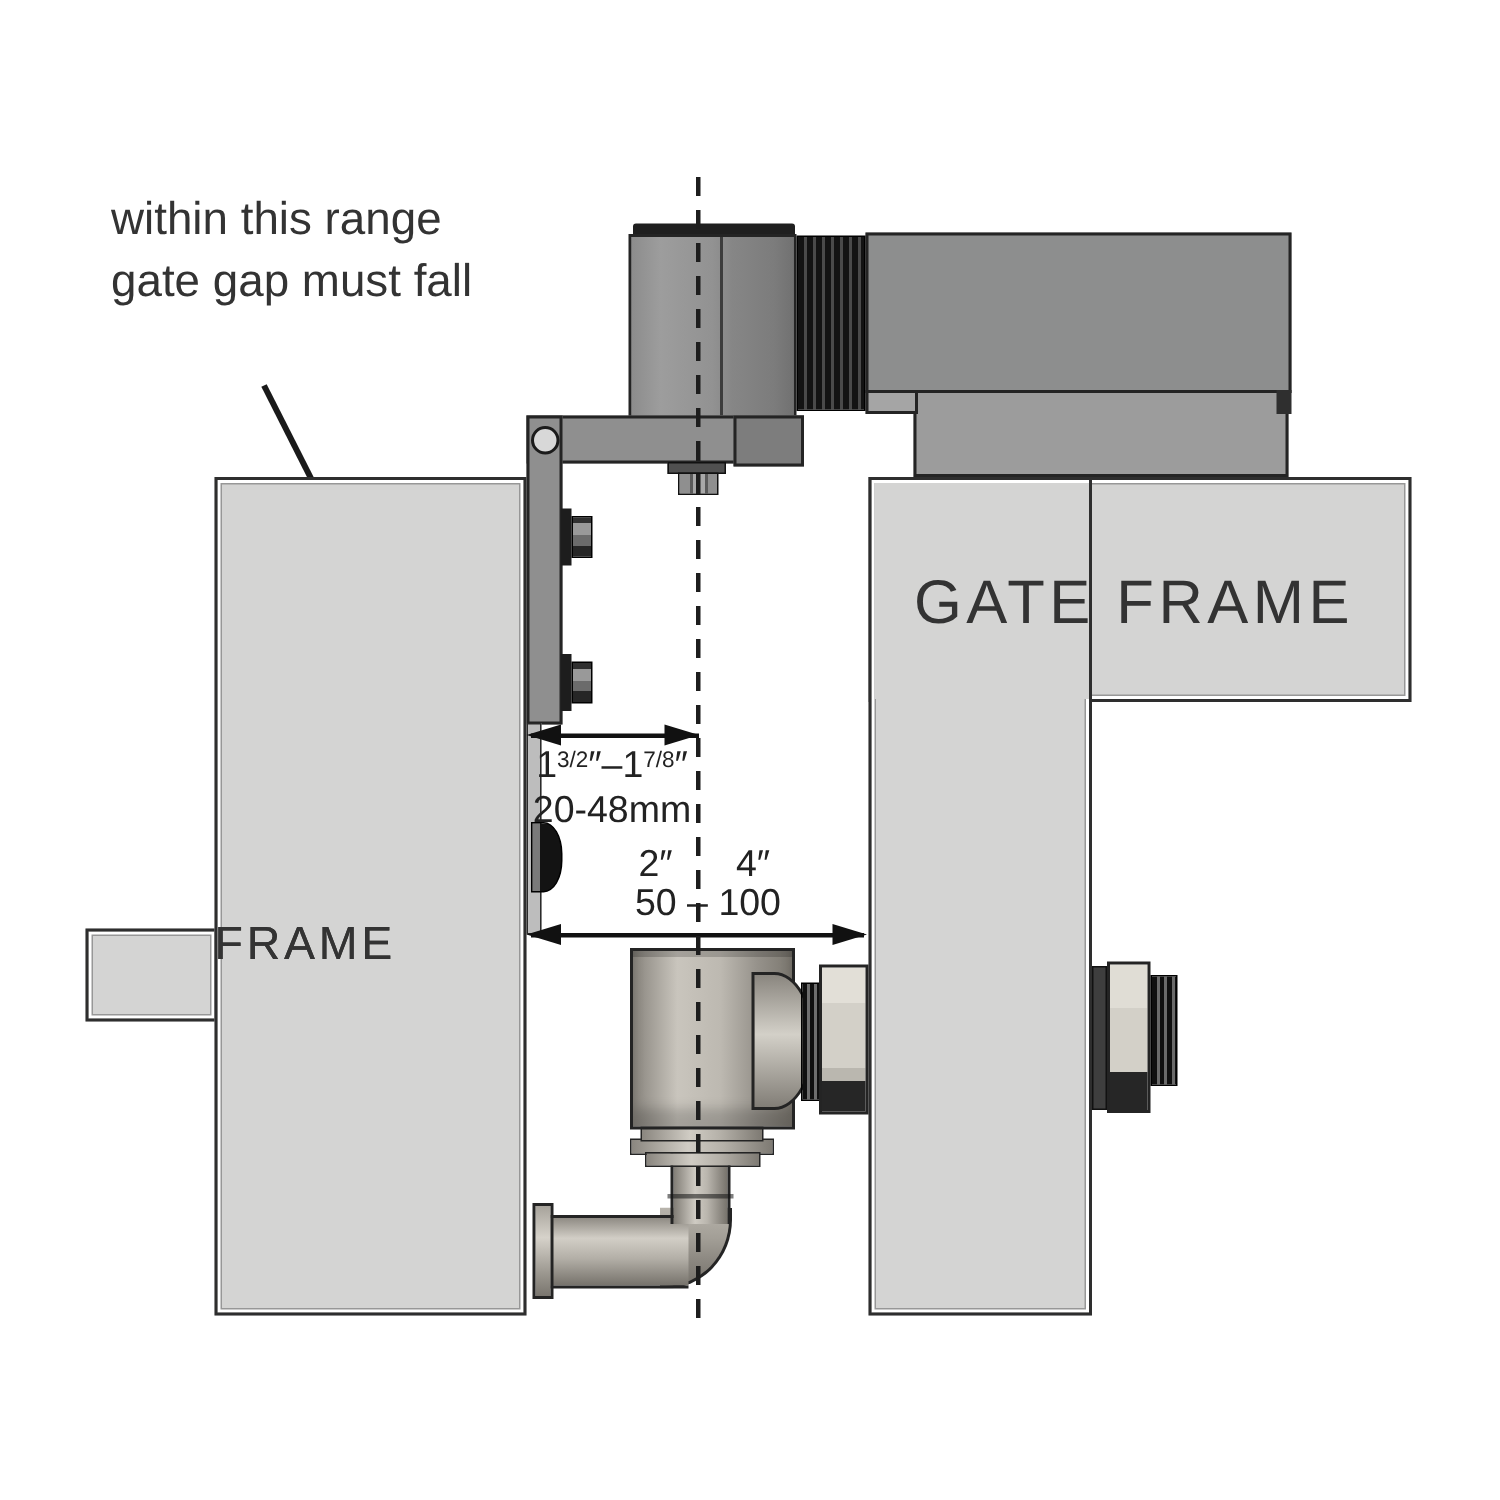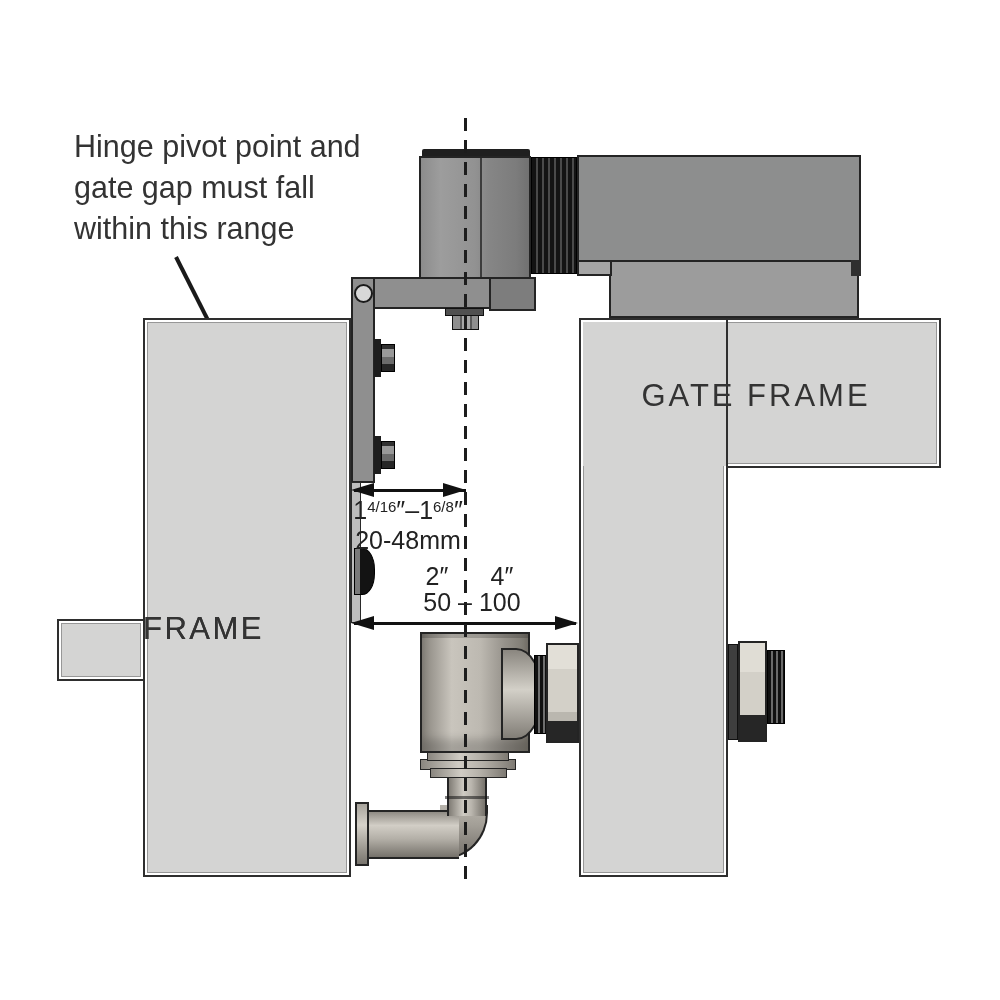--- a/index.html
+++ b/index.html
@@ -22,21 +22,21 @@
   .fence-post  { left:143px; top:318px; width:208px; height:559px; }
   .gf-h        { left:579px; top:318px; width:362px; height:150px; }
   .gf-v        { left:579px; top:318px; width:149px; height:559px; }
   .gf-patch    { left:582.5px; top:322px; width:143px; height:144px;
                  background: var(--c-panel_fill, #d4d4d3); }
 
   
   .fence-post-label { left:143px; top:608px; width:208px; text-align:center;
     font-size:31px; line-height:42px; letter-spacing:2.5px; color:var(--c-text,#2f2f2f); }
   .gate-frame-label { left:580px; top:378px; width:352px; text-align:center;
-    font-size:31px; letter-spacing:3px; color:var(--c-text,#2f2f2f); }
+    font-size:41px; letter-spacing:3px; color:var(--c-text,#2f2f2f); }
   .annotation { left:74px; top:126px; width:340px;
     font-size:30.5px; line-height:41px; color:var(--c-text,#333); }
   .annotation div { position: static; white-space: nowrap; }
 
   
   .closer-upper { left:577px; top:155px; width:284px; height:107px;
     background: var(--c-hardware_gray, #8d8e8e); border:2.5px solid #242424; }
   .closer-lower { left:609px; top:260px; width:250px; height:58px;
     background:#9c9c9c; border:2.5px solid #242424; }
   .closer-step  { left:577px; top:260px; width:35px; height:16px;
@@ -187,39 +187,38 @@
   
   <div class="dim-line dim1-line"></div>
   <div class="ah ah-left dim1-ah-left"></div>
   <div class="ah ah-right dim1-ah-right"></div>
   <div class="dim-line dim2-line"></div>
   <div class="ah ah-left dim2-ah-left"></div>
   <div class="ah ah-right dim2-ah-right"></div>
 
   
   <div class="dim-text dim1-text">
-    <div><span style="position:static">1</span><span class="frac" style="position:relative">4/16</span><span style="position:static">″</span><span style="position:static">–</span><span style="position:static">1</span><span class="frac" style="position:relative">6/8</span><span style="position:static">″</span></div>
+    <div><span style="position:static">1</span><span class="frac" style="position:relative">3/2</span><span style="position:static">″</span><span style="position:static">–</span><span style="position:static">1</span><span class="frac" style="position:relative">7/8</span><span style="position:static">″</span></div>
     <div>20-48mm</div>
   </div>
   <span class="dim-text dim2-min">2″</span>
   <span class="dim-text dim2-max">4″</span>
   <span class="dim-text dim2-metric">50 – 100</span>
 
   
   <div class="fence-post-label">
     <div>FRAME</div>
     <div>FRAME</div>
   </div>
   <div class="gate-frame-label">GATE FRAME</div>
 
   
   <div class="annotation">
-    <div>Hinge pivot point and</div>
+    <div>within this range</div>
     <div>gate gap must fall</div>
-    <div>within this range</div>
   </div>
   <svg class="leader-svg" width="1000" height="1000" viewBox="0 0 1000 1000">
     <line x1="176" y1="257" x2="302" y2="506" stroke="#1a1a1a" stroke-width="4"></line>
     <polygon points="313.6,530 291.6,507.5 308.6,498.9" fill="#1a1a1a"></polygon>
   </svg>
 
   
   <div class="centerline"></div>
 
 </div>

